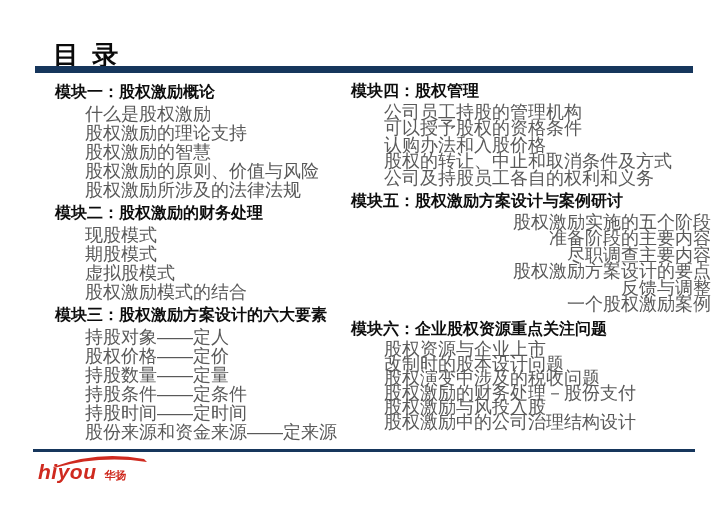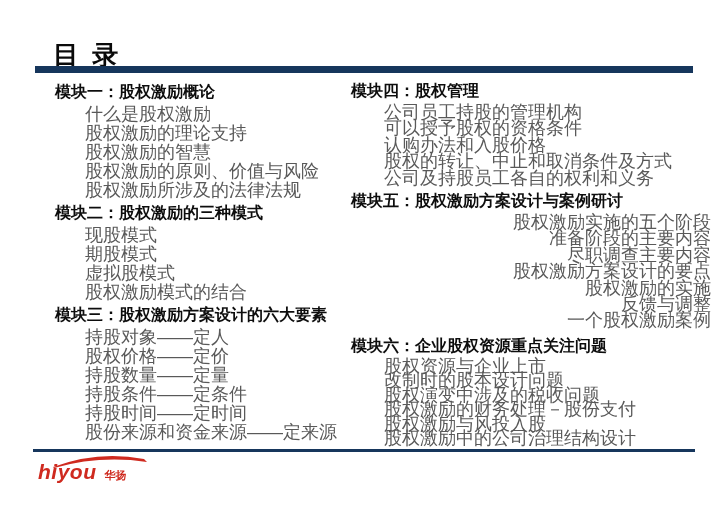--- a/index.html
+++ b/index.html
@@ -75,21 +75,21 @@
       <ul class="mod-items">
         <li>什么是股权激励</li>
         <li>股权激励的理论支持</li>
         <li>股权激励的智慧</li>
         <li>股权激励的原则、价值与风险</li>
         <li>股权激励所涉及的法律法规</li>
       </ul>
     </section>
 
     <section class="module m2">
-      <h2 class="mod-title">模块二：股权激励的三种模式</h2>
+      <h2 class="mod-title">模块二：股权激励的财务处理</h2>
       <ul class="mod-items">
         <li>现股模式</li>
         <li>期股模式</li>
         <li>虚拟股模式</li>
         <li>股权激励模式的结合</li>
       </ul>
     </section>
 
     <section class="module m3">
       <h2 class="mod-title">模块三：股权激励方案设计的六大要素</h2>
@@ -118,21 +118,20 @@
       </ul>
     </section>
 
     <section class="module m5">
       <h2 class="mod-title">模块五：股权激励方案设计与案例研讨</h2>
       <ul class="mod-items">
         <li>股权激励实施的五个阶段</li>
         <li>准备阶段的主要内容</li>
         <li>尽职调查主要内容</li>
         <li>股权激励方案设计的要点</li>
-        <li>股权激励的实施</li>
         <li>反馈与调整</li>
         <li>一个股权激励案例</li>
       </ul>
     </section>
 
     <section class="module m6">
       <h2 class="mod-title">模块六：企业股权资源重点关注问题</h2>
       <ul class="mod-items">
         <li>股权资源与企业上市</li>
         <li>改制时的股本设计问题</li>

